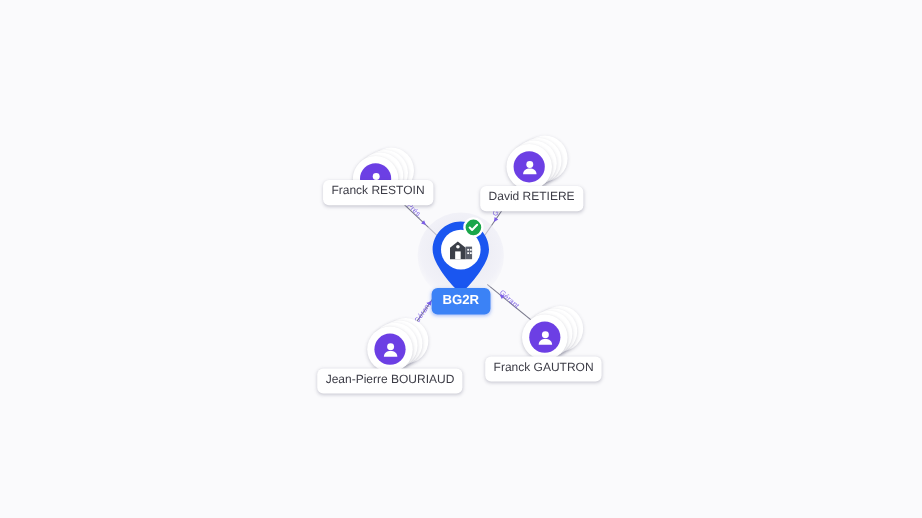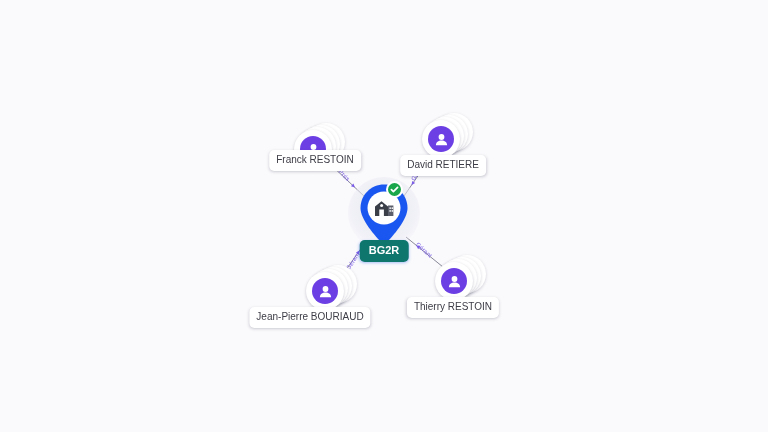--- a/index.html
+++ b/index.html
@@ -143,21 +143,21 @@
     box-sizing: border-box;
     display: flex;
     align-items: center;
     justify-content: center;
   }
   .company-chip {
     position: absolute;
     left: 50%;
     top: 27px;
     transform: translateX(-50%);
-    background: #0f766e;
+    background: #3b82f6;
     color: #ffffff;
     font-size: 11px;
     font-weight: bold;
     line-height: 1;
     padding: 5px 9px 6px 9px;
     border-radius: 5px;
     white-space: nowrap;
     box-shadow: 0 1px 3px rgba(26,86,240,0.35);
   }
 
@@ -238,37 +238,37 @@
           <div class="avatar">
             <div class="avatar-inner" style="background: rgb(108, 63, 228);">
               <svg width="15" height="15" viewBox="0 0 15 15">
                 <circle cx="7.5" cy="5" r="2.9" fill="#ffffff"></circle>
                 <path d="M1.9 13.3 C1.9 9.9 4.4 8.4 7.5 8.4 C10.6 8.4 13.1 9.9 13.1 13.3 Z" fill="#ffffff"></path>
               </svg>
             </div>
           </div>
         </div>
       </div>
-      <div class="name-chip" style="left: 310px; top: 307px;">Jean-Pierre BOURIAUD</div>
+      <div class="name-chip" style="left: 325px; top: 307px;">Jean-Pierre BOURIAUD</div>
       <div class="person-node" style="left: 456px; top: 281px;">
         <div class="avatar-stack">
           <div class="stack-card c3"></div>
           <div class="stack-card c2"></div>
           <div class="stack-card c1"></div>
           <div class="avatar">
             <div class="avatar-inner" style="background: rgb(108, 63, 228);">
               <svg width="15" height="15" viewBox="0 0 15 15">
                 <circle cx="7.5" cy="5" r="2.9" fill="#ffffff"></circle>
                 <path d="M1.9 13.3 C1.9 9.9 4.4 8.4 7.5 8.4 C10.6 8.4 13.1 9.9 13.1 13.3 Z" fill="#ffffff"></path>
               </svg>
             </div>
           </div>
         </div>
       </div>
-      <div class="name-chip" style="left: 453px; top: 297px;">Thierry RESTOIN</div>
+      <div class="name-chip" style="left: 453px; top: 297px;">Franck GAUTRON</div>
     </div>
 
   <div id="company-node" style="left: 384px; top: 213px;">
     <div class="company-halo"></div>
     <div class="pin">
       <svg width="50" height="62" viewBox="0 0 50 62">
         <path d="M25 1.5 C12.0 1.5 1.5 12.0 1.5 25 C1.5 36.5 16.0 53.0 23.0 60.0
                  C24.1 61.1 25.9 61.1 27.0 60.0 C34.0 53.0 48.5 36.5 48.5 25
                  C48.5 12.0 38.0 1.5 25 1.5 Z" fill="#1a56f0"></path>
         <circle cx="25" cy="25" r="16.5" fill="#ffffff"></circle>

